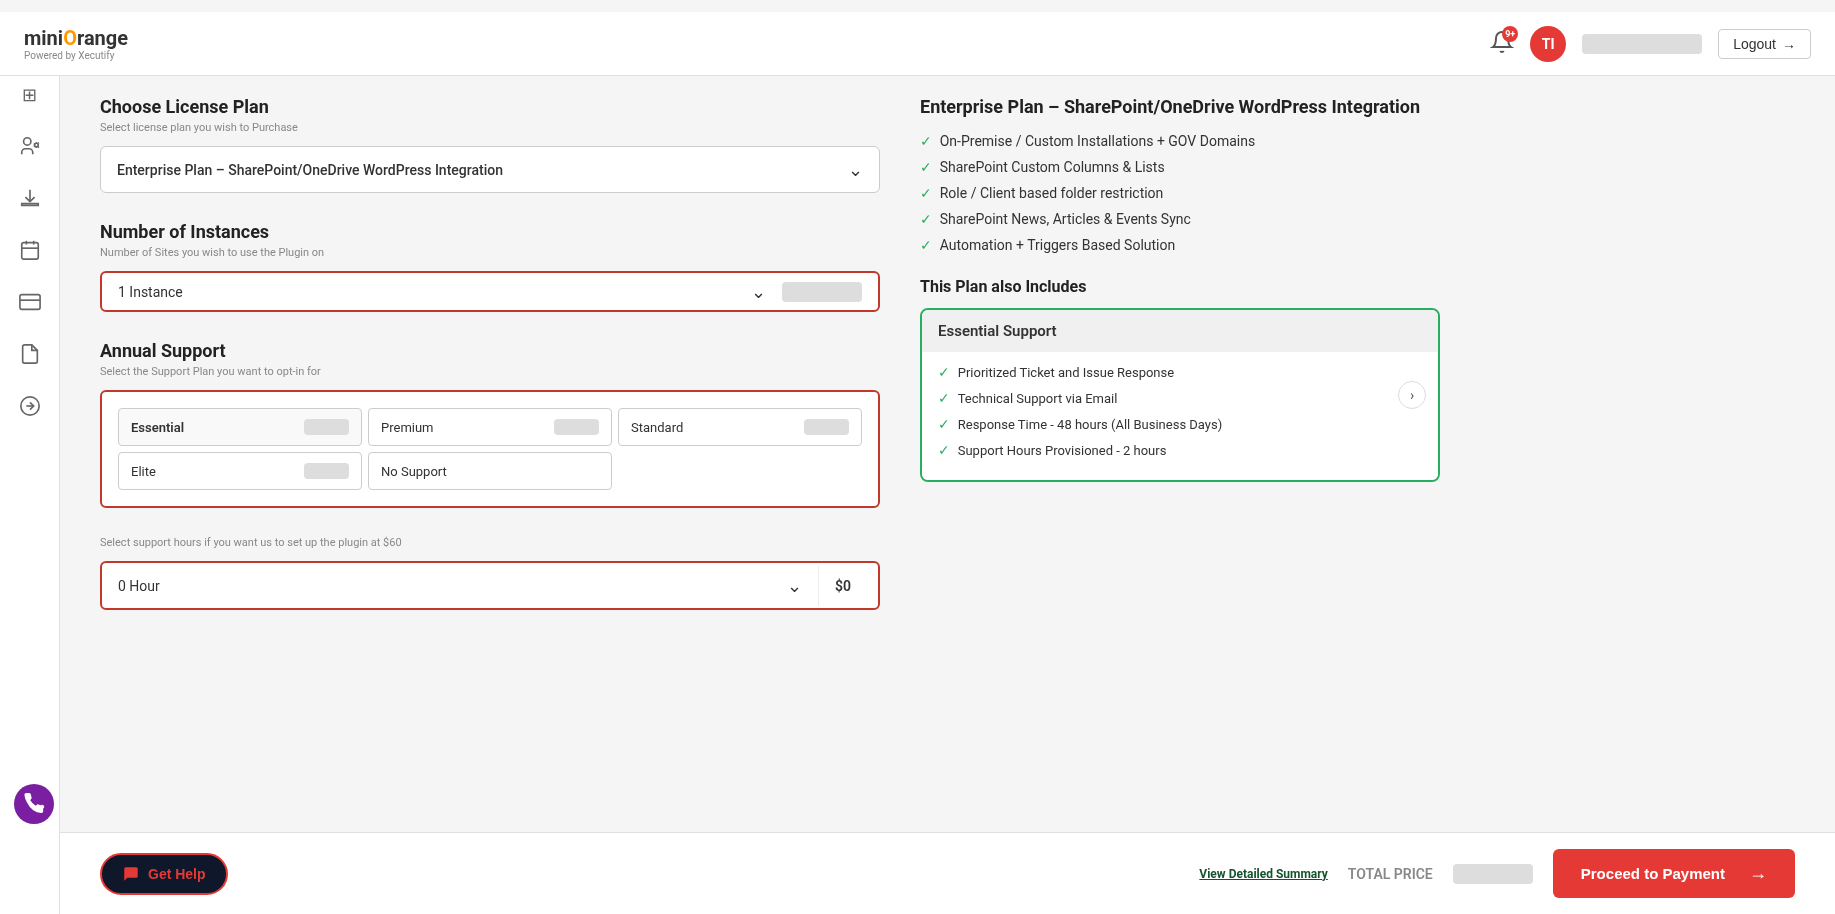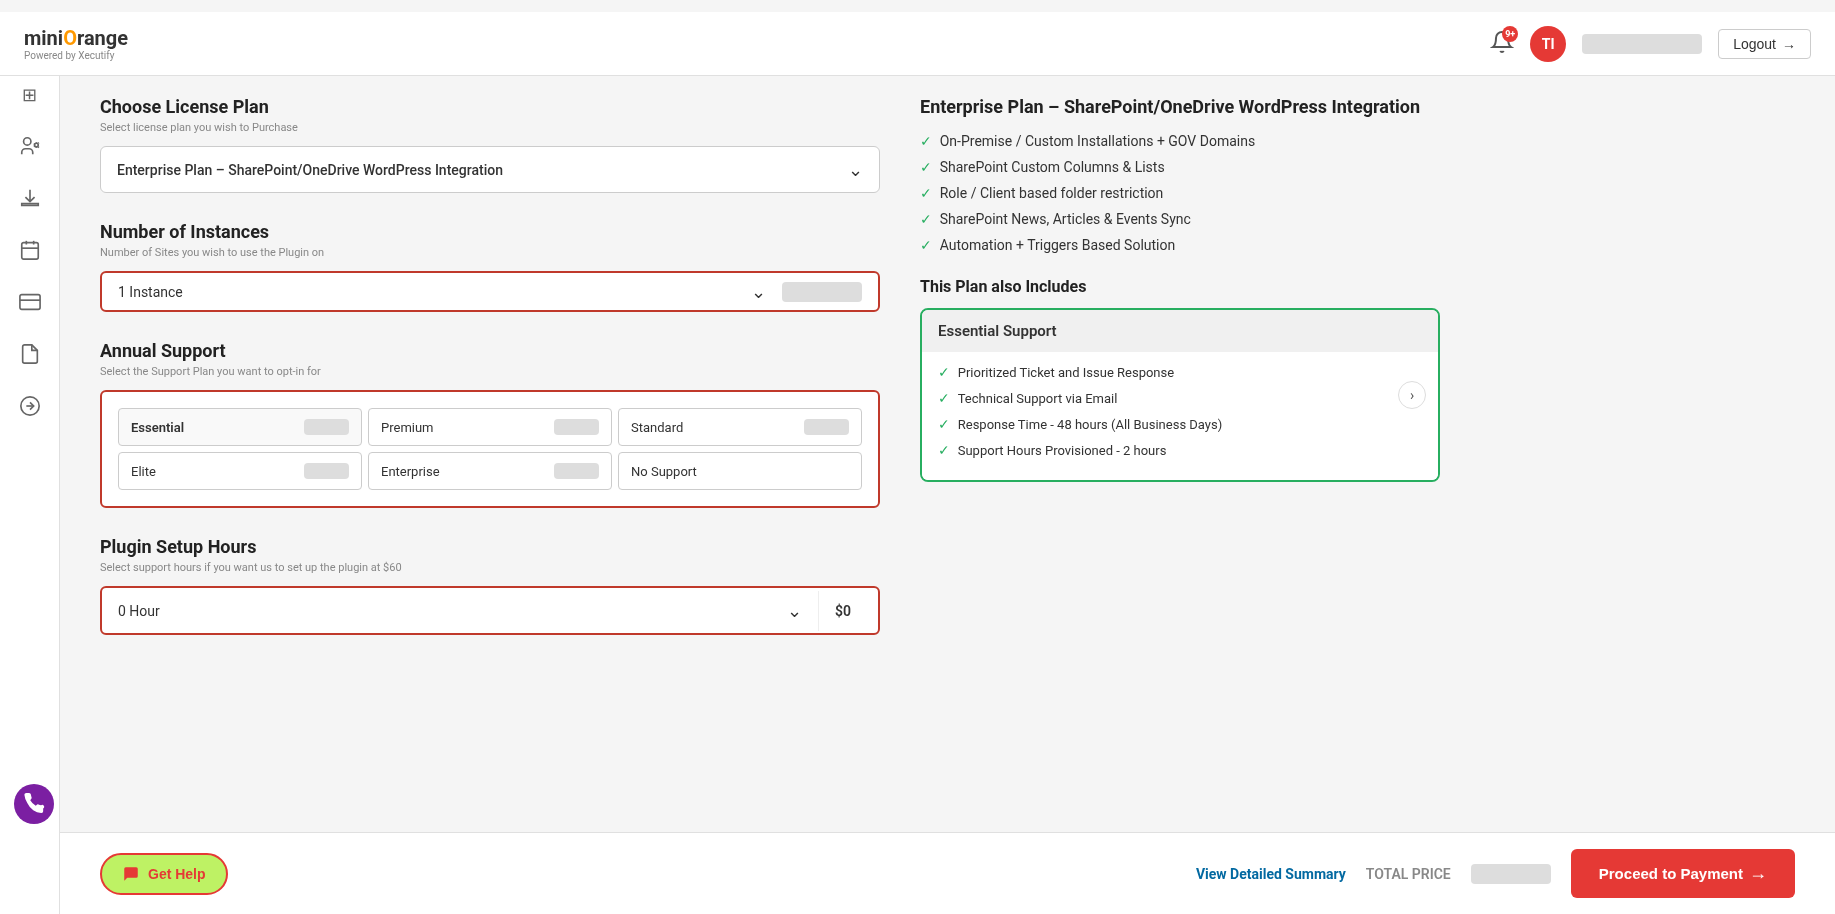--- a/index.html
+++ b/index.html
@@ -204,31 +204,31 @@
       align-items: center;
       justify-content: space-between;
       z-index: 98;
     }
     .get-help-btn {
       display: flex; align-items: center; gap: 8px;
       border: 2px solid #e53935;
       border-radius: 24px;
       padding: 10px 20px;
       cursor: pointer;
-      background: #bef264;
+      background: #0f172a;
       color: #e53935;
       font-size: 14px;
       font-weight: 600;
     }
     .footer-right { display: flex; align-items: center; gap: 20px; }
-    .view-summary { font-size: 14px; font-weight: 700; color: #0369a1; cursor: pointer; }
+    .view-summary { font-size: 12px; font-weight: 700; color: #14532d; cursor: pointer; text-decoration: underline; }
     .total-label { font-size: 14px; color: #888; font-weight: 600; }
     .total-price-blur { width: 80px; height: 20px; background: #ddd; border-radius: 4px; }
     .proceed-btn {
-      display: flex; align-items: center; gap: 6px;
+      display: flex; align-items: center; gap: 24px;
       background: #e53935;
       color: #fff;
       border: none;
       border-radius: 6px;
       padding: 14px 28px;
       font-size: 15px;
       font-weight: 700;
       cursor: pointer;
     }
 
@@ -360,31 +360,26 @@
         </div>
         <div class="support-option">
           <span>Standard</span>
           <div class="support-price-blur"></div>
         </div>
         <div class="support-option">
           <span>Elite</span>
           <div class="support-price-blur"></div>
         </div>
         <div class="support-option">
-          <span>Enterprise</span>
-          <div class="support-price-blur"></div>
-        </div>
-        <div class="support-option">
           <span>No Support</span>
         </div>
       </div>
     </div>
 
     <div class="hours-section">
-      <div class="section-title">Plugin Setup Hours</div>
       <div class="section-subtitle">Select support hours if you want us to set up the plugin at $60</div>
       <div class="hours-select-row">
         <div class="hours-dropdown">
           <span>0 Hour</span>
           <span style="font-size:18px;">⌄</span>
         </div>
         <div class="hours-price">$0</div>
       </div>
     </div>
 

